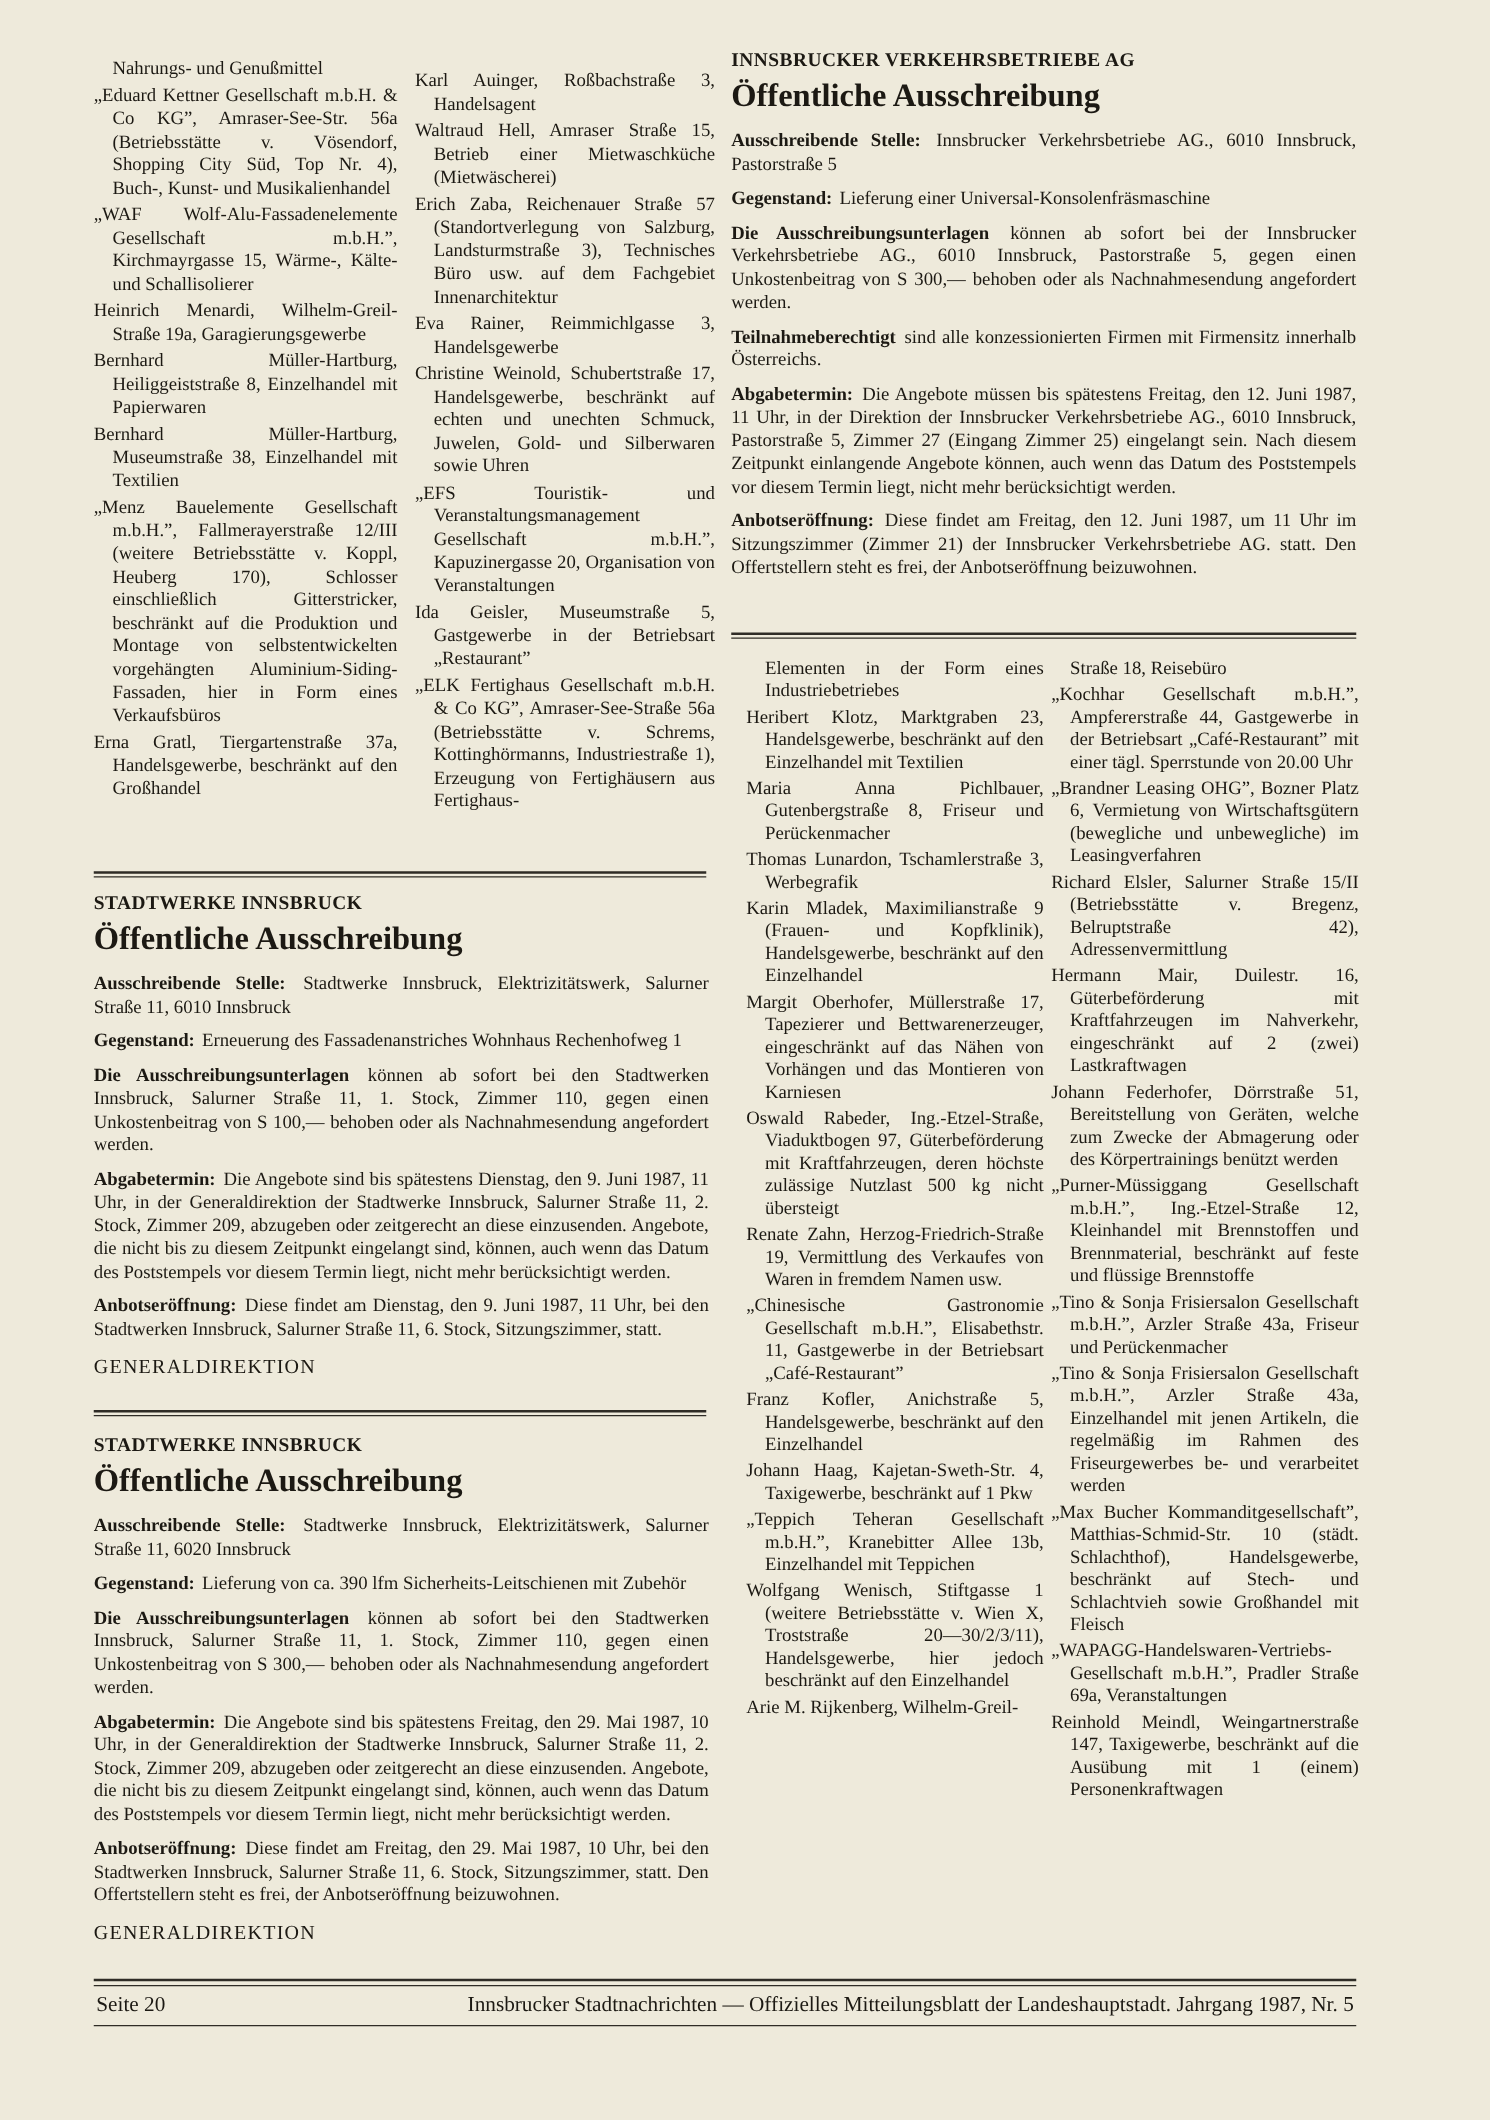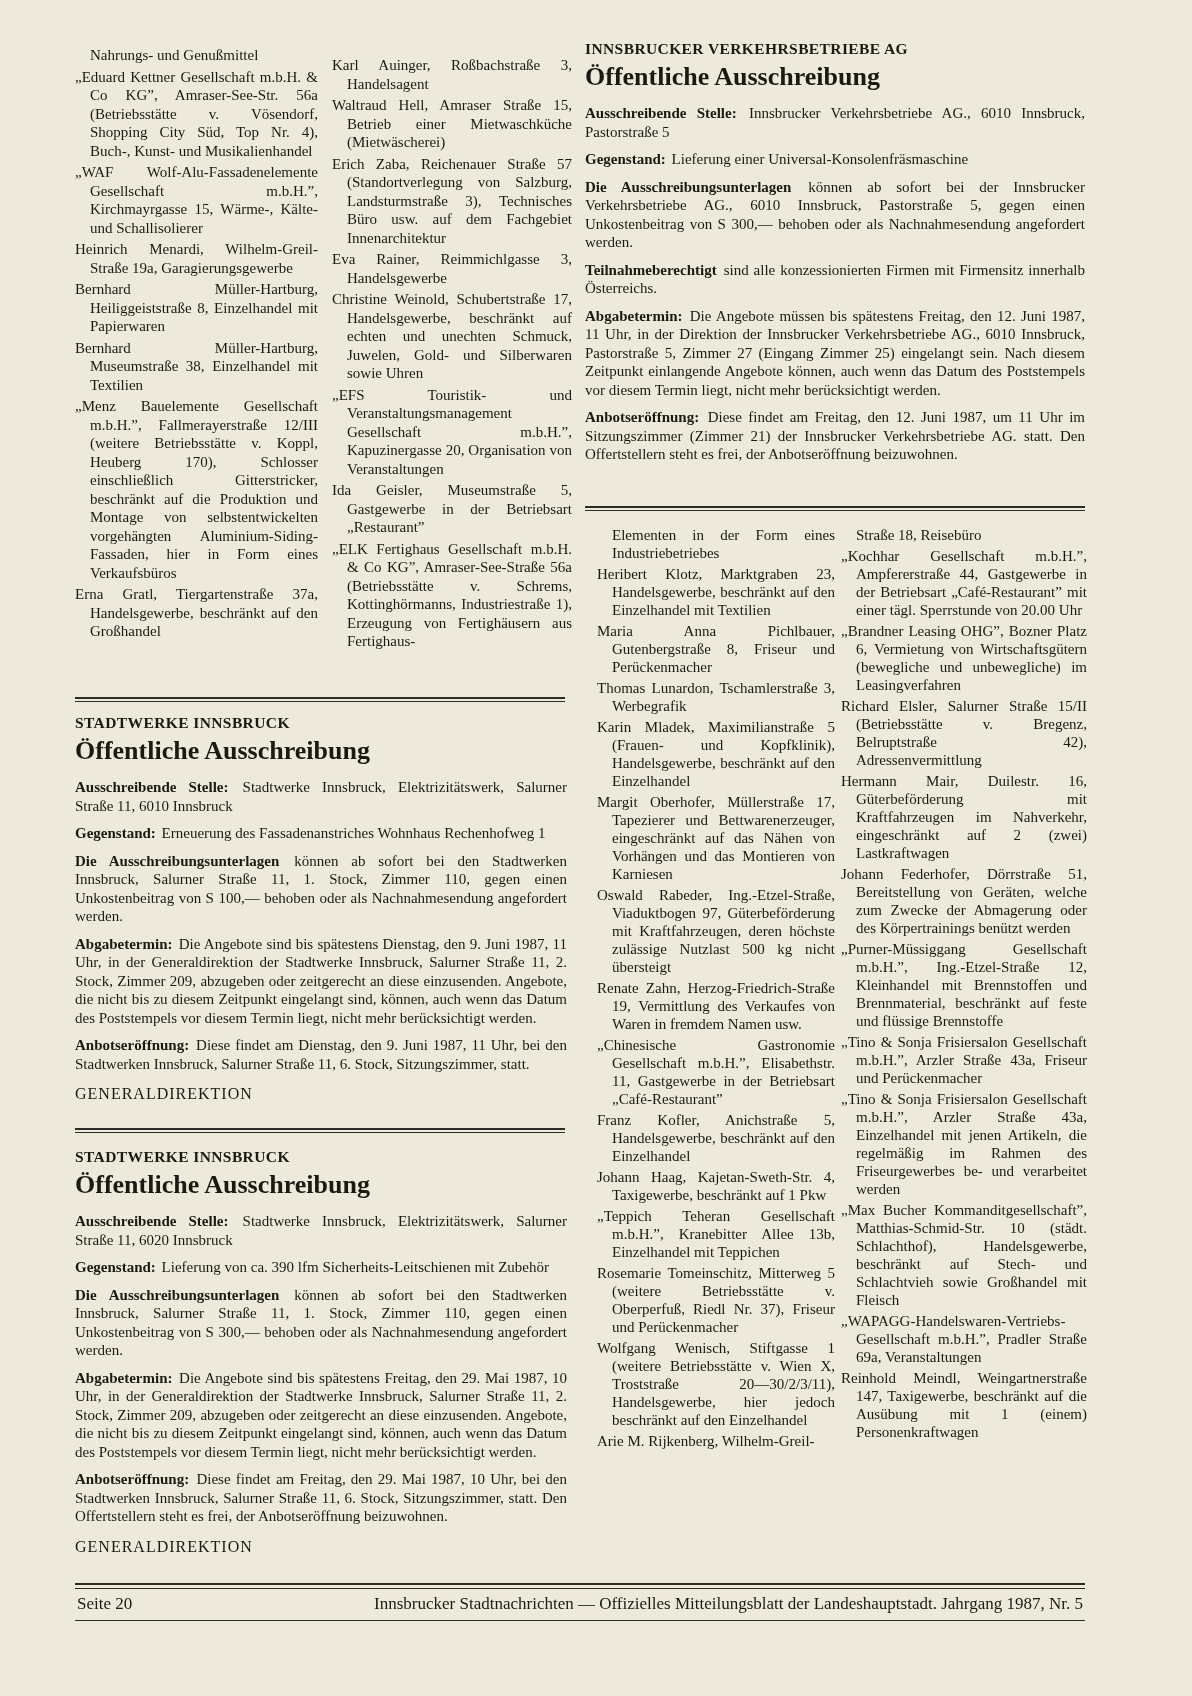--- a/index.html
+++ b/index.html
@@ -88,29 +88,28 @@
   </section>
 
   <div class="rule-double rule-right"></div>
 
   <section class="col col-3">
 
   <p class="entry cont">Elementen in der Form eines Industriebetriebes</p>
       <p class="entry">Heribert Klotz, Marktgraben 23, Handelsgewerbe, beschränkt auf den Einzelhandel mit Textilien</p>
       <p class="entry">Maria Anna Pichlbauer, Gutenbergstraße 8, Friseur und Perückenmacher</p>
       <p class="entry">Thomas Lunardon, Tschamlerstraße 3, Werbegrafik</p>
-      <p class="entry">Karin Mladek, Maximilianstraße 5 (Frauen- und Kopfklinik), Handelsgewerbe, beschränkt auf den Einzelhandel</p>
+      <p class="entry">Karin Mladek, Maximilianstraße 9 (Frauen- und Kopfklinik), Handelsgewerbe, beschränkt auf den Einzelhandel</p>
       <p class="entry">Margit Oberhofer, Müllerstraße 17, Tapezierer und Bettwarenerzeuger, eingeschränkt auf das Nähen von Vorhängen und das Montieren von Karniesen</p>
       <p class="entry">Oswald Rabeder, Ing.-Etzel-Straße, Viaduktbogen 97, Güterbeförderung mit Kraftfahrzeugen, deren höchste zulässige Nutzlast 500 kg nicht übersteigt</p>
       <p class="entry">Renate Zahn, Herzog-Friedrich-Straße 19, Vermittlung des Verkaufes von Waren in fremdem Namen usw.</p>
       <p class="entry">„Chinesische Gastronomie Gesellschaft m.b.H.”, Elisabethstr. 11, Gastgewerbe in der Betriebsart „Café-Restaurant”</p>
       <p class="entry">Franz Kofler, Anichstraße 5, Handelsgewerbe, beschränkt auf den Einzelhandel</p>
       <p class="entry">Johann Haag, Kajetan-Sweth-Str. 4, Taxigewerbe, beschränkt auf 1 Pkw</p>
       <p class="entry">„Teppich Teheran Gesellschaft m.b.H.”, Kranebitter Allee 13b, Einzelhandel mit Teppichen</p>
-      <p class="entry">Rosemarie Tomeinschitz, Mitterweg 5 (weitere Betriebsstätte v. Oberperfuß, Riedl Nr. 37), Friseur und Perückenmacher</p>
       <p class="entry">Wolfgang Wenisch, Stiftgasse 1 (weitere Betriebsstätte v. Wien X, Troststraße 20—30/2/3/11), Handelsgewerbe, hier jedoch beschränkt auf den Einzelhandel</p>
       <p class="entry">Arie M. Rijkenberg, Wilhelm-Greil-</p>
     </section>
 
   <section class="col col-4">
 
   <p class="entry cont">Straße 18, Reisebüro</p>
       <p class="entry">„Kochhar Gesellschaft m.b.H.”, Ampfererstraße 44, Gastgewerbe in der Betriebsart „Café-Restaurant” mit einer tägl. Sperrstunde von 20.00 Uhr</p>
       <p class="entry">„Brandner Leasing OHG”, Bozner Platz 6, Vermietung von Wirtschaftsgütern (bewegliche und unbewegliche) im Leasingverfahren</p>
       <p class="entry">Richard Elsler, Salurner Straße 15/II (Betriebsstätte v. Bregenz, Belruptstraße 42), Adressenvermittlung</p>

